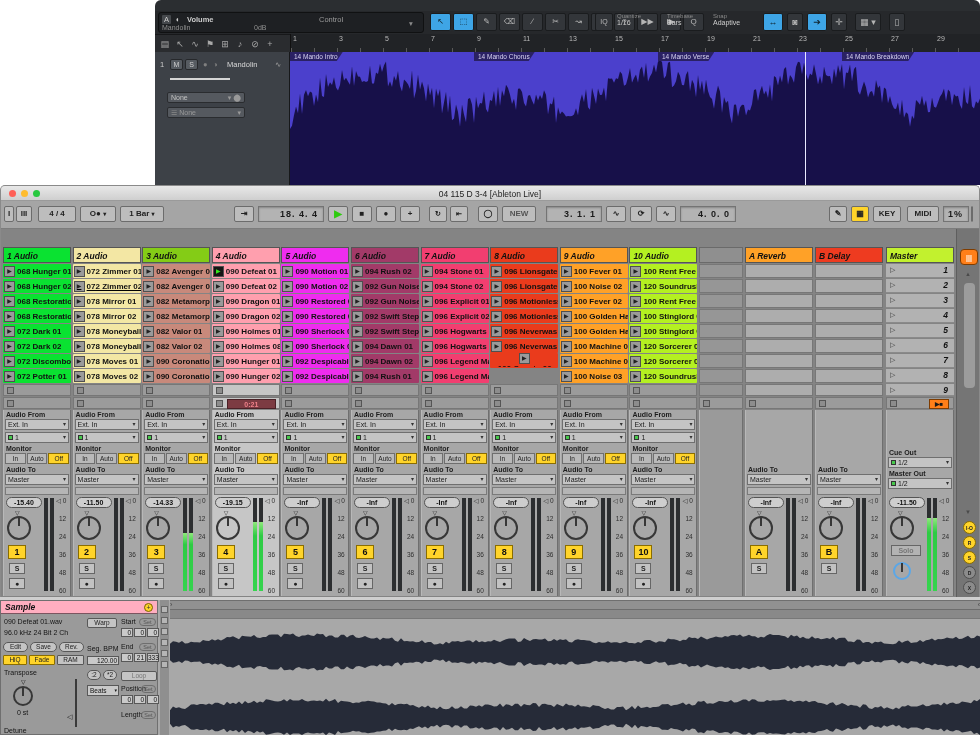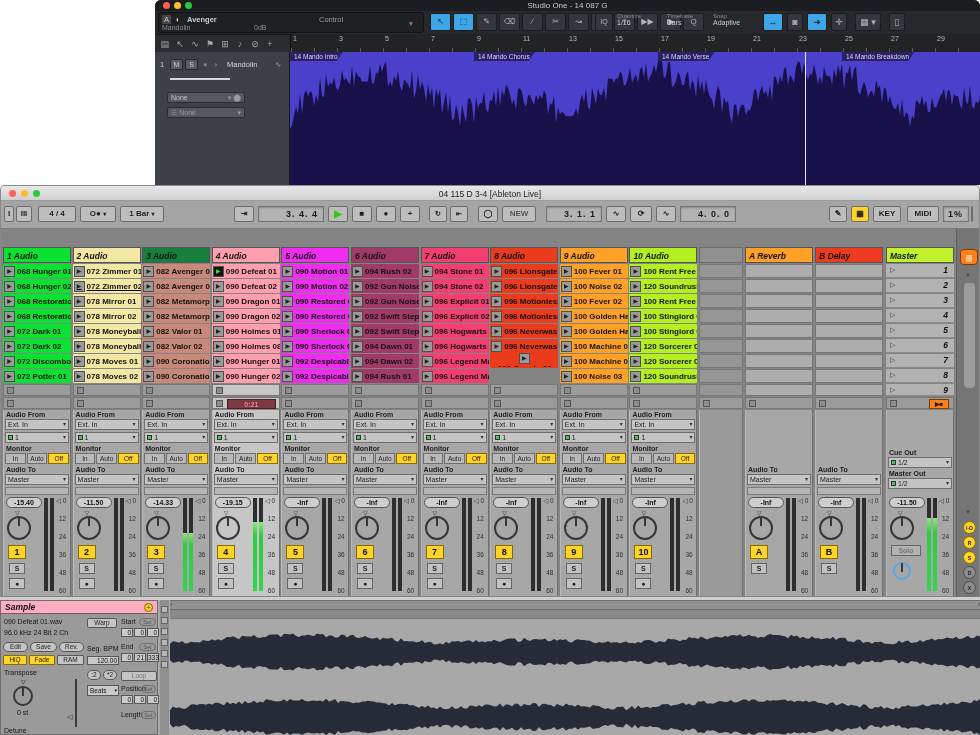--- a/index.html
+++ b/index.html
@@ -99,31 +99,25 @@
   #brace1 { left:0; top:0; width:100%; height:9px; background:#919191; border-bottom:1px solid #6d6d6d; color:#444; font-size:7px; line-height:8px; }
   #brace2 { left:0; top:9px; width:100%; height:9px; background:#898989; border-bottom:1px solid #787878; }
   .knob.small { width:20px; height:20px; }
 </style>
 </head>
 <body>
 
 <div id="canvas">
 
   <div id="s1" class="abs">
-    <div id="s1-titlebar" class="abs">
-      <span class="light" style="left:8px;background:#ff5f57"></span>
-      <span class="light" style="left:19px;background:#febc2e"></span>
-      <span class="light" style="left:30px;background:#28c840"></span>
-      <div id="s1-title" class="abs">Studio One - 14 087 G</div>
-    </div>
     <div id="s1-toolbar" class="abs">
       <div id="s1-inspector" class="abs">
         <span class="s1t" style="left:3px;top:2px;background:#45484c;padding:0 2px;border-radius:1px">A</span>
         <span class="s1t" style="left:16px;top:2px">◖</span>
-        <span class="s1t" style="left:28px;top:2px;font-weight:bold">Avenger</span>
+        <span class="s1t" style="left:28px;top:2px;font-weight:bold">Volume</span>
         <span class="s1t" style="left:160px;top:2px;color:#9a9a9a">Control</span>
         <span class="s1t" style="left:3px;top:11px;color:#909090;font-size:7px">Mandolin</span>
         <span class="s1t" style="left:95px;top:11px;color:#909090;font-size:7px">0dB</span>
         <span class="s1t" style="left:250px;top:6px;color:#8a8a8a">▾</span>
       </div>
       <div id="s1-tools">
           <div class="s1btn on" style="left: 275px; width: 21px; font-size: 8px;">↖</div>
           <div class="s1btn on" style="left: 298px; width: 21px; font-size: 8px;">⬚</div>
           <div class="s1btn" style="left: 321px; width: 21px; font-size: 8px;">✎</div>
           <div class="s1btn" style="left: 344px; width: 21px; font-size: 8px;">⌫</div>
@@ -248,21 +242,21 @@
     </div>
 
     <div id="live-transport" class="abs">
       <div class="tbtn" style="left:3px;width:10px">I</div>
       <div class="tbtn" style="left:15px;width:16px">III</div>
       <div class="tbtn" style="left:37px;width:38px">4 / 4</div>
       <div class="tbtn" style="left:79px;width:36px"><span>O●</span> <span style="font-size:6px">▾</span></div>
       <div class="tbtn" style="left:119px;width:44px"><span>1 Bar</span> <span style="font-size:6px">▾</span></div>
 
       <div class="tbtn" style="left:233px;width:20px">⇥</div>
-      <div class="tbox" style="left:257px;width:66px">3.  4.  4</div>
+      <div class="tbox" style="left:257px;width:66px">18.  4.  4</div>
       <div class="tbtn green" style="left:327px;width:20px">▶</div>
       <div class="tbtn" style="left:351px;width:20px">■</div>
       <div class="tbtn" style="left:375px;width:20px">●</div>
       <div class="tbtn" style="left:399px;width:20px">+</div>
       <div class="tbtn" style="left:428px;width:18px;font-size:7px">↻</div>
       <div class="tbtn" style="left:449px;width:18px;font-size:7px">⇤</div>
       <div class="tbtn" style="left:477px;width:20px">◯</div>
       <div class="tbtn" style="left:501px;width:34px;color:#555">NEW</div>
 
       <div class="tbox" style="left:545px;width:56px">3.  1.  1</div>
@@ -426,21 +420,21 @@
           <div class="meterbar" style="left: 41px;"></div>
           <div class="meterbar" style="left: 47px;"></div>
           <div class="scale" style="left: 53px; top: 268px;">◁ 0</div>
           <div class="scale" style="left: 56px; top: 286px;">12</div>
           <div class="scale" style="left: 56px; top: 304px;">24</div>
           <div class="scale" style="left: 56px; top: 322px;">36</div>
           <div class="scale" style="left: 56px; top: 340px;">48</div>
           <div class="scale" style="left: 56px; top: 358px;">60</div>
         </div>
         <div class="col" style="left: 141.2px; width: 68px;">
-          <div class="hdr" style="background: #15803d;">3 Audio</div>
+          <div class="hdr" style="background: #84cc16;">3 Audio</div>
           <div class="clip" style="top: 35px; background: rgb(200, 137, 123);">
             <div class="clipbtn">▶</div>
             <div class="cliplabel">082 Avenger 01</div>
           </div>
           <div class="clip" style="top: 50px; background: rgb(200, 137, 123);">
             <div class="clipbtn">▶</div>
             <div class="cliplabel">082 Avenger 02</div>
           </div>
           <div class="clip" style="top: 65px; background: rgb(200, 137, 123);">
             <div class="clipbtn">▶</div>

